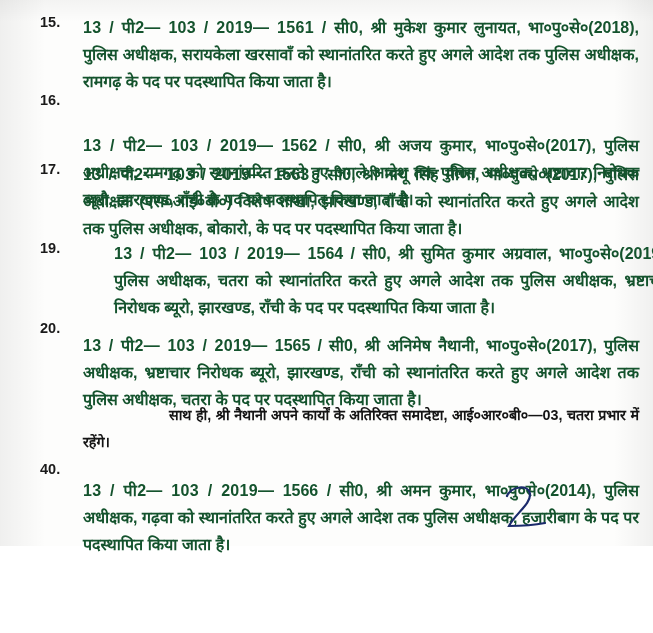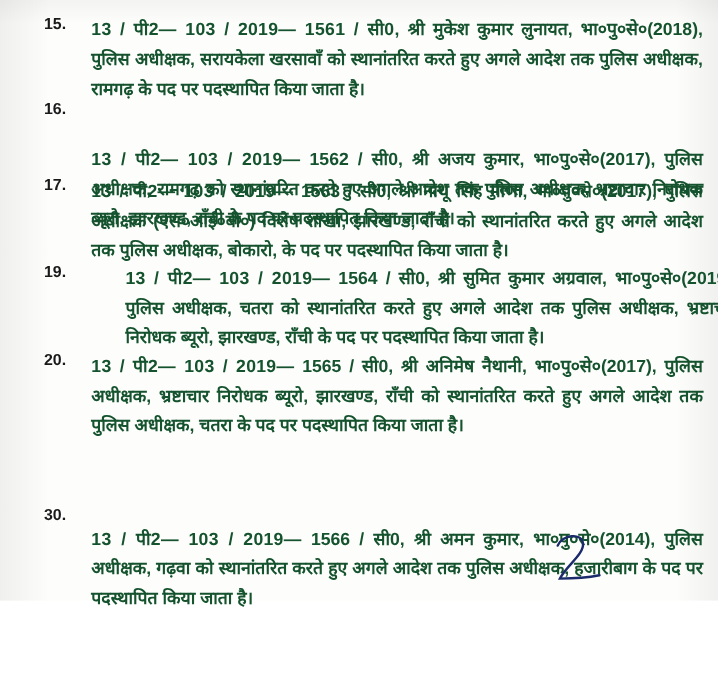--- a/index.html
+++ b/index.html
@@ -137,28 +137,31 @@
 
     <div class="entry" style="top:240px;left:0;right:0;">
       <span class="num">19.</span>
       <div class="body-text" style="top:0;margin-left:31px;">
         <span class="lead">13 / पी2—  103 / 2019—</span><span>    1564 / सी0, श्री सुमित कुमार अग्रवाल, भा०पु०से०(2019), पुलिस अधीक्षक, चतरा को स्थानांतरित करते हुए अगले आदेश तक पुलिस अधीक्षक, भ्रष्टाचार निरोधक ब्यूरो, झारखण्ड, राँची के पद पर पदस्थापित किया जाता है।</span>
       </div>
     </div>
 
     <div class="entry" style="top:320px;left:0;right:0;">
       <span class="num">20.</span>
-      <div class="body-text" style="top:0;">
+      <div class="body-text" style="top:12px;">
         <span class="lead">13 / पी2—  103 / 2019—</span><span>    1565 / सी0, श्री अनिमेष नैथानी, भा०पु०से०(2017), पुलिस अधीक्षक, भ्रष्टाचार निरोधक ब्यूरो, झारखण्ड, राँची को स्थानांतरित करते हुए अगले आदेश तक पुलिस अधीक्षक, चतरा के पद पर पदस्थापित किया जाता है।</span>
       </div>
     </div>
 
+    <div class="para-extra" style="top:402px;">
+      <span class="indent"></span><span>साथ ही, श्री नैथानी अपने कार्यों के अतिरिक्त समादेष्टा, आई०आर०बी०—03, चतरा प्रभार में रहेंगे।</span>
+    </div>
 
     <div class="entry" style="top:461px;left:0;right:0;">
-      <span class="num">30.</span>
+      <span class="num">40.</span>
       <div class="body-text" style="top:16px;">
         <span class="lead">13 / पी2—  103 / 2019—</span><span>    1566 / सी0, श्री अमन कुमार, भा०पु०से०(2014), पुलिस अधीक्षक, गढ़वा को स्थानांतरित करते हुए अगले आदेश तक पुलिस अधीक्षक, हजारीबाग के पद पर पदस्थापित किया जाता है।</span>
       </div>
     </div>
 
 
     <svg class="signature" viewBox="0 0 60 52" xmlns="http://www.w3.org/2000/svg">
       <path class="sig-ink" d="M10 14 C14 4, 32 2, 33 12 C34 22, 18 32, 12 44 C22 44, 38 43, 48 41"></path>
     </svg>
 

